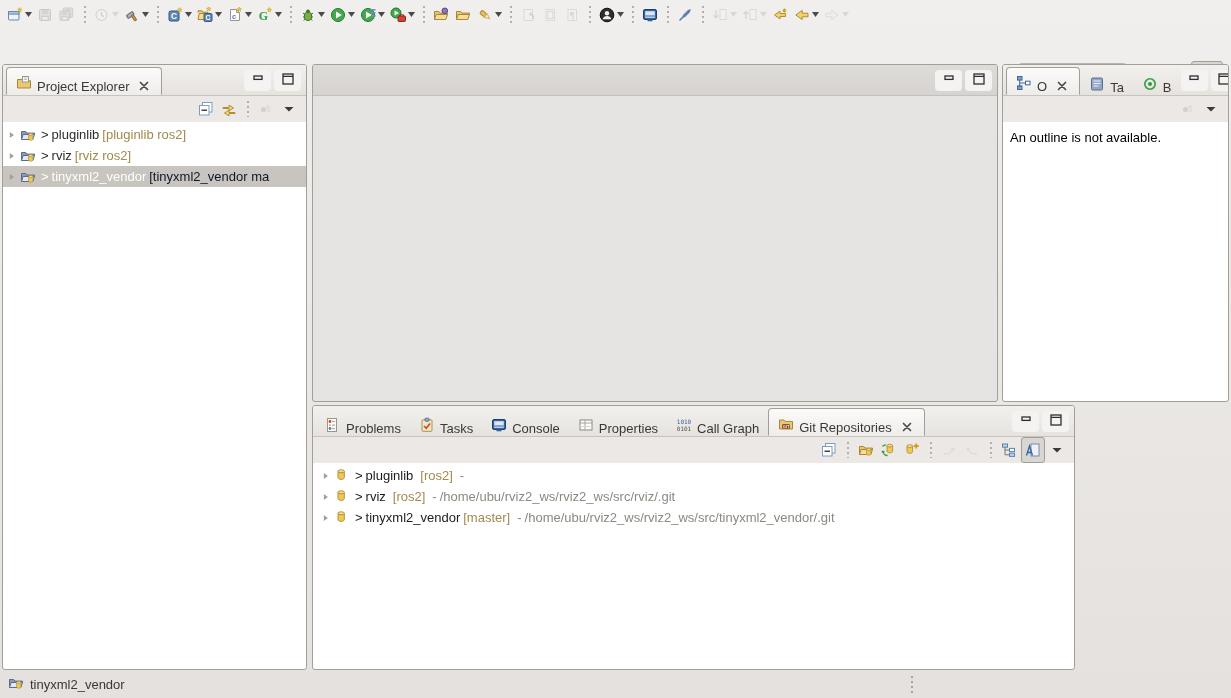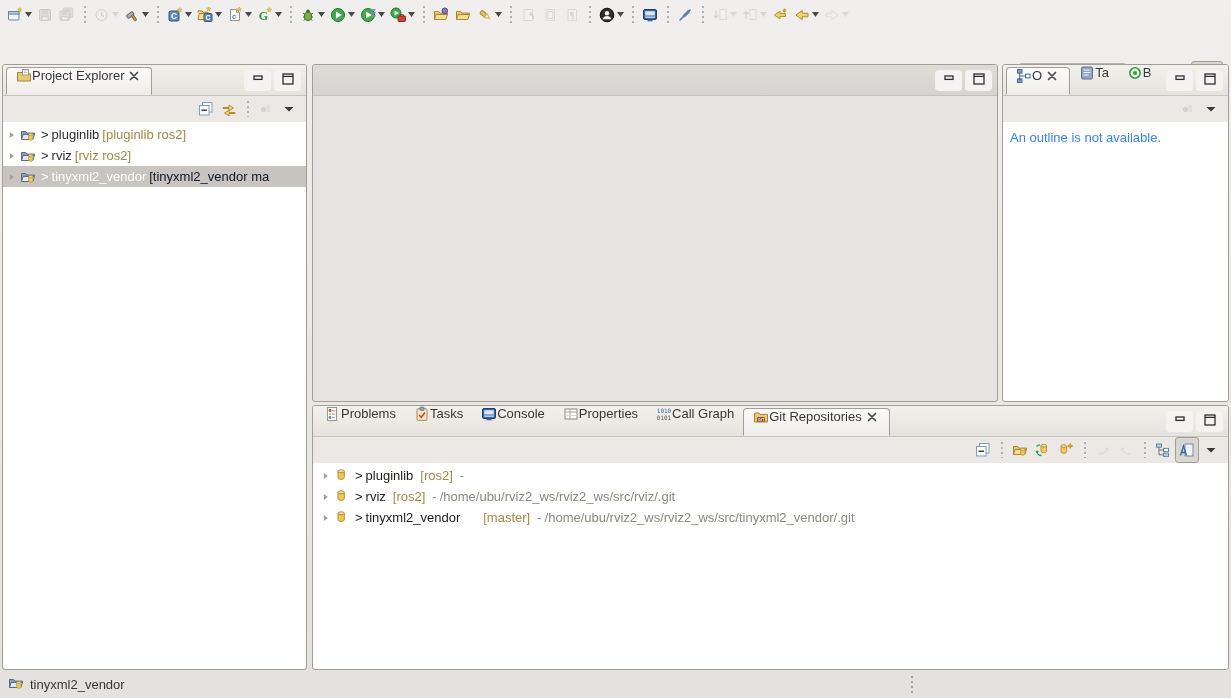--- a/index.html
+++ b/index.html
@@ -18,21 +18,21 @@
   .tb-sep{width:7px;height:18px;margin:0 3px;background:repeating-linear-gradient(to bottom,#b3afa9 0 2px,transparent 2px 5px);background-size:2px 100%;background-position:3px 0;background-repeat:no-repeat}
   #right-cluster{position:absolute;right:8px;top:32px;display:flex;align-items:center;gap:8px}
   #quick-access{border:1px solid #b7b3ad;border-radius:5px;background:linear-gradient(#f6f4f2,#eceae7);
       color:#8a8680;padding:4px 14px;font-size:13.5px}
   .pbtn{display:flex;align-items:center;justify-content:center;width:30px;height:26px;border-radius:3px}
   
   .panel{position:absolute;background:#fff;border:1px solid #a29e98;border-radius:3px;overflow:hidden;box-sizing:border-box}
   .panel-head{height:30px;background:linear-gradient(#f2f0ed,#e6e3df);border-bottom:1px solid #c7c3be;display:flex;align-items:stretch;padding-left:3px}
   .head-btns{display:flex;align-items:center;gap:3px;margin-left:auto;padding-right:5px}
   .hbtn{width:27px;height:21px;border-radius:4px;background:#f5f3f1;display:flex;align-items:center;justify-content:center}
-  .vtab{display:flex;align-items:flex-start;padding:0 9px;color:#3a3836;white-space:nowrap}
+  .vtab{display:flex;align-items:flex-end;gap:5px;padding:0 9px;color:#3a3836;white-space:nowrap}
   .vtab.active{background:linear-gradient(#fcfbfa,#efedea);border:1px solid #a19d97;border-bottom:1px solid #efedea;
       border-radius:4px 4px 0 0;margin-top:2px;position:relative;z-index:2}
   .vtab .close{display:flex;margin-left:2px}
   .tool-band{height:26px;background:#ebe8e5;display:flex;align-items:center;justify-content:flex-end;padding-right:6px;gap:1px}
   .tool-band .tb-sep{height:16px}
   
   .tree{padding-top:2px}
   .trow{height:21px;display:flex;align-items:center;gap:3px;padding-left:3px;white-space:nowrap;overflow:hidden}
   .trow .tw{width:11px;display:flex;justify-content:center;flex:none}
   .trow .fic{width:18px;flex:none;display:flex;align-items:center}
@@ -41,21 +41,21 @@
   .trow.sel .deco{color:#0f172a}
   .gname{color:#1c1b19}
   .gbranch{color:#a18a4e}
   .gpath{color:#8d8880}
   
   #editor-area{background:#e5e4e2}
   #editor-area .panel-head{background:linear-gradient(#dedcd9,#d6d3d0);border-bottom:1px solid #c4c1bd}
   
   #status-bar{position:absolute;left:0;top:671px;width:1231px;height:27px;display:flex;align-items:center;gap:6px;padding-left:8px;box-sizing:border-box;color:#3a3834}
   #status-grip{position:absolute;left:911px;top:676px;width:2px;height:18px;background:repeating-linear-gradient(to bottom,#a5a19b 0 2px,transparent 2px 5px)}
-  #outline-msg{padding:8px 0 0 7px;color:#3b82f6}
+  #outline-msg{padding:8px 0 0 7px;color:#000000}
 </style>
 </head>
 <body>
 
 <div id="toolbar-row1">
     <div class="tb-btn">
       <span class="ic">
         <svg width="16" height="16" viewBox="0 0 16 16">
           <rect x="1.5" y="4.5" width="10.5" height="8.5" rx="1" fill="#eef3fa" stroke="#6787ad"></rect>
           <rect x="1.5" y="4.5" width="10.5" height="2.6" fill="#aec7e2" stroke="#6787ad"></rect>
@@ -629,21 +629,21 @@
         <span class="ic">
           <svg width="16" height="16" viewBox="0 0 16 16">
             <path d="M3.5 6h9L8 10.5z" fill="#3a3a3a"></path>
           </svg>
         </span>
       </div>
     </div>
   <div id="outline-msg">An outline is not available.</div>
 </div>
 
-<div class="panel" id="bottom-panel" style="left:312px;top:405px;width:917px;height:265px">
+<div class="panel" id="bottom-panel" style="left:312px;top:405px;width:763px;height:265px">
   <div class="panel-head">
     <div id="bottom-tabs" style="display:flex">
         <div class="vtab">
           <span class="fic"><svg width="16" height="16" viewBox="0 0 16 16">
               <rect x="2.5" y="1.5" width="9" height="13" fill="#fdfdfc" stroke="#9a968e"></rect>
               <circle cx="5" cy="4.5" r="1.4" fill="#cd4437"></circle>
               <rect x="7" y="3.8" width="3.2" height="1.4" fill="#b9b5ad"></rect>
               <rect x="4" y="7.3" width="1.8" height="1.8" fill="#e8b73a"></rect>
               <rect x="7" y="7.5" width="3.2" height="1.4" fill="#b9b5ad"></rect>
               <circle cx="5" cy="11.5" r="1.4" fill="#5d83ad"></circle>
@@ -847,21 +847,21 @@
         <span class="fic">
           <svg width="16" height="16" viewBox="0 0 16 16">
             <g transform="translate(4,1.5) scale(0.9)">
               <path d="M0 2v7c0 1.1 1.6 2 3.5 2s3.5-.9 3.5-2V2" fill="#f1c94f" stroke="#a8863a"></path>
               <ellipse cx="3.5" cy="2" rx="3.5" ry="1.7" fill="#f8e08b" stroke="#a8863a"></ellipse>
             </g>
           </svg>
         </span>
         <span class="gname">&gt; </span>
         <span class="gname">tinyxml2_vendor</span>
-        <span class="gbranch" style="margin-left:20px">[master]</span>
+        <span class="gbranch" style="margin-left:0">[master]</span>
         <span class="gpath" style="margin-left:4px">-</span>
         <span class="gpath">/home/ubu/rviz2_ws/rviz2_ws/src/tinyxml2_vendor/.git</span>
       </div>
     </div>
 </div>
 
 <div id="status-bar">
   <span class="fic" id="status-icon"><svg width="16" height="16" viewBox="0 0 16 16">
         <path d="M1.5 12.5v-8h4.2l1.2 1.6h7.6v1.6" fill="#8f9ab4" stroke="#5c6b8a"></path>
         <path d="M1.5 12.5l1.6-5h11.4l-1.7 5z" fill="#e2e7f0" stroke="#5c6b8a"></path>

